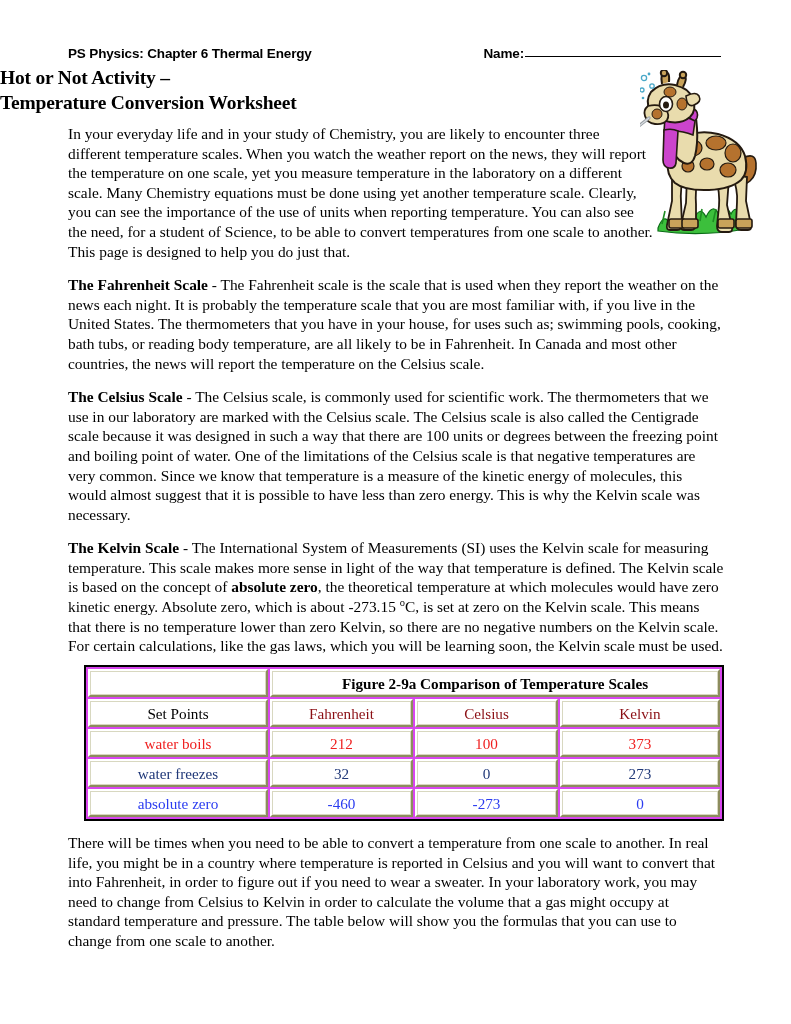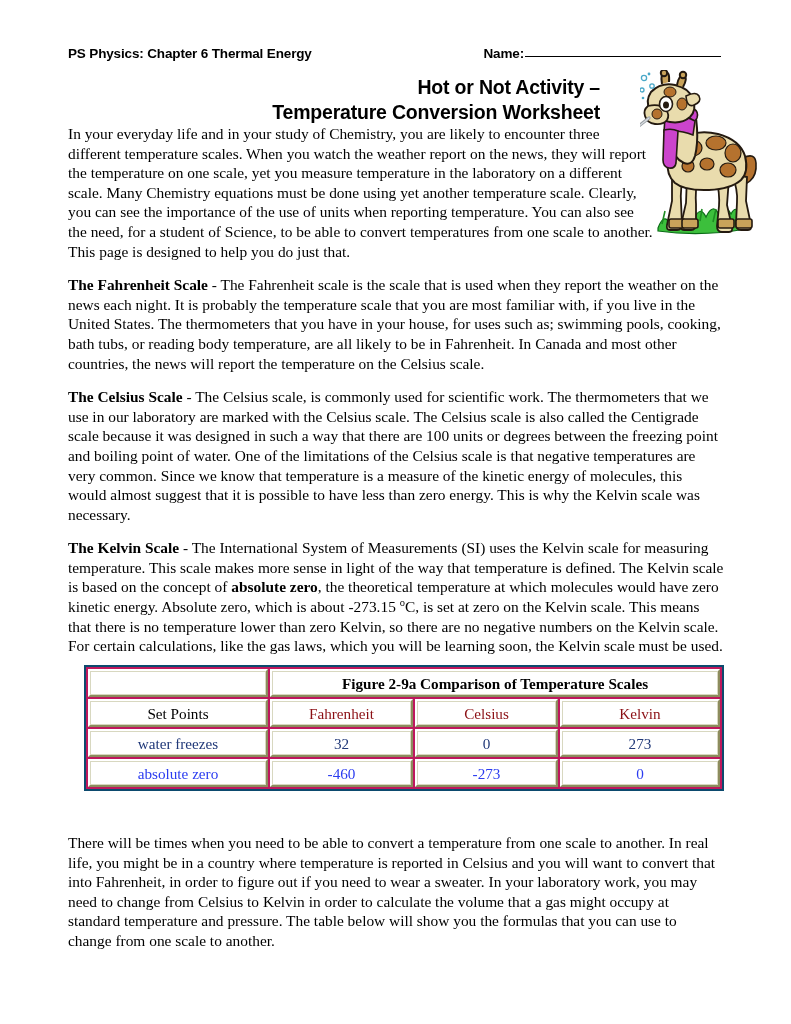--- a/index.html
+++ b/index.html
@@ -42,25 +42,25 @@
     width: 196px;
     border-bottom: 1.6px solid #000;
     margin-left: 1px;
     position: relative;
     top: -1px;
   }
 
   
   .title {
     position: absolute;
-    top: 75px;
+    top: 65px;
     left: 0;
     width: 600px;
-    text-align: right;
-    font-family: Liberation Sans, sans-serif;
+    text-align: left;
+    font-family: Liberation Serif, serif;
     font-weight: bold;
     font-size: 19.5px;
     line-height: 25px;
     letter-spacing: -0.2px;
   }
 
   
   .body-wrap {
     position: absolute;
     top: 124px;
@@ -95,22 +95,22 @@
   .table-wrap {
     position: absolute;
     top: 665px;
     left: 84px;
     width: 626px;
   }
   table.temps {
     border-collapse: separate;
     border-spacing: 2px;
     width: 100%;
-    background: #be185d;
-    border: 2px solid #0c4a6e;
+    background: #d946ef;
+    border: 2px solid #000000;
     table-layout: fixed;
   }
   table.temps td {
     background: #ffffff;
     border: 2px solid;
     border-color: #ffffff #8c8c5e #8c8c5e #ffffff;
     padding: 2px 4px;
     text-align: center;
     font-size: 15.2px;
     line-height: 19px;
@@ -266,20 +266,26 @@
           <td class="swatch"></td>
           <td class="fig-title" colspan="3">Figure 2-9a Comparison of Temperature Scales</td>
         </tr>
         <tr>
           <td class="col-head setpoints">Set Points</td>
           <td class="col-head">Fahrenheit</td>
           <td class="col-head">Celsius</td>
           <td class="col-head">Kelvin</td>
         </tr>
         <tr>
+          <td class="r-boil">water boils</td>
+          <td class="r-boil">212</td>
+          <td class="r-boil">100</td>
+          <td class="r-boil">373</td>
+        </tr>
+        <tr>
           <td class="r-freeze">water freezes</td>
           <td class="r-freeze">32</td>
           <td class="r-freeze">0</td>
           <td class="r-freeze">273</td>
         </tr>
         <tr>
           <td class="r-abs">absolute zero</td>
           <td class="r-abs">-460</td>
           <td class="r-abs">-273</td>
           <td class="r-abs">0</td>

